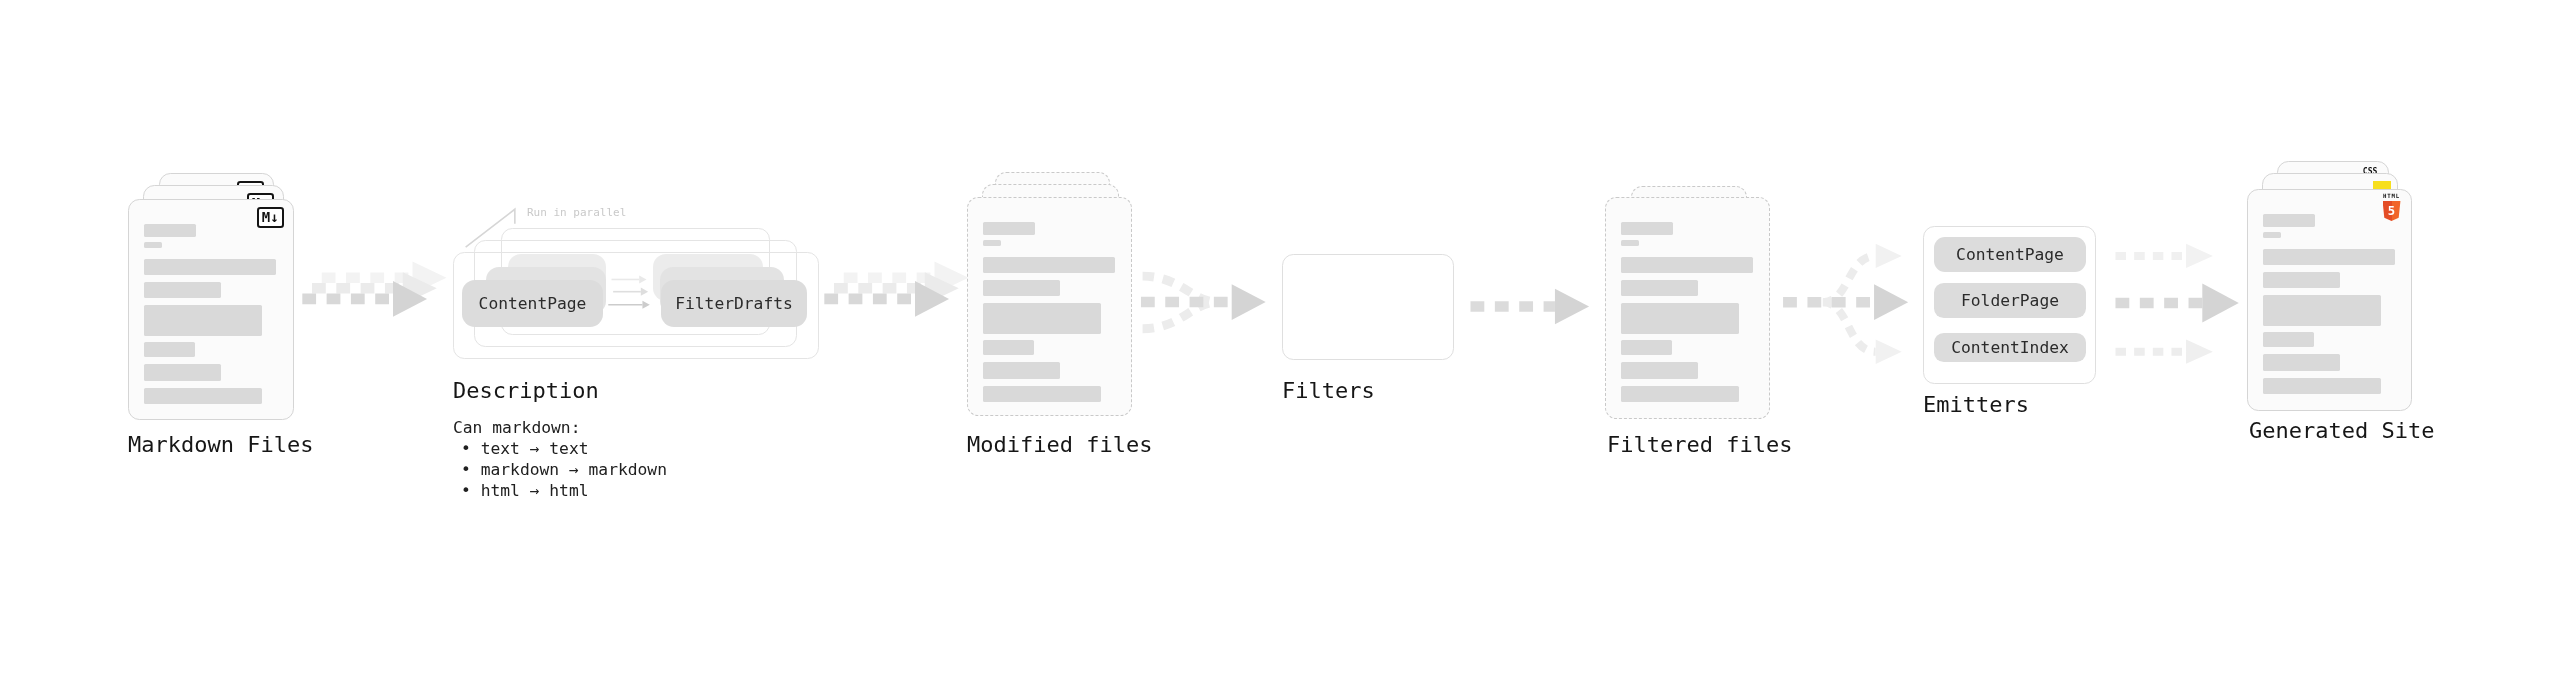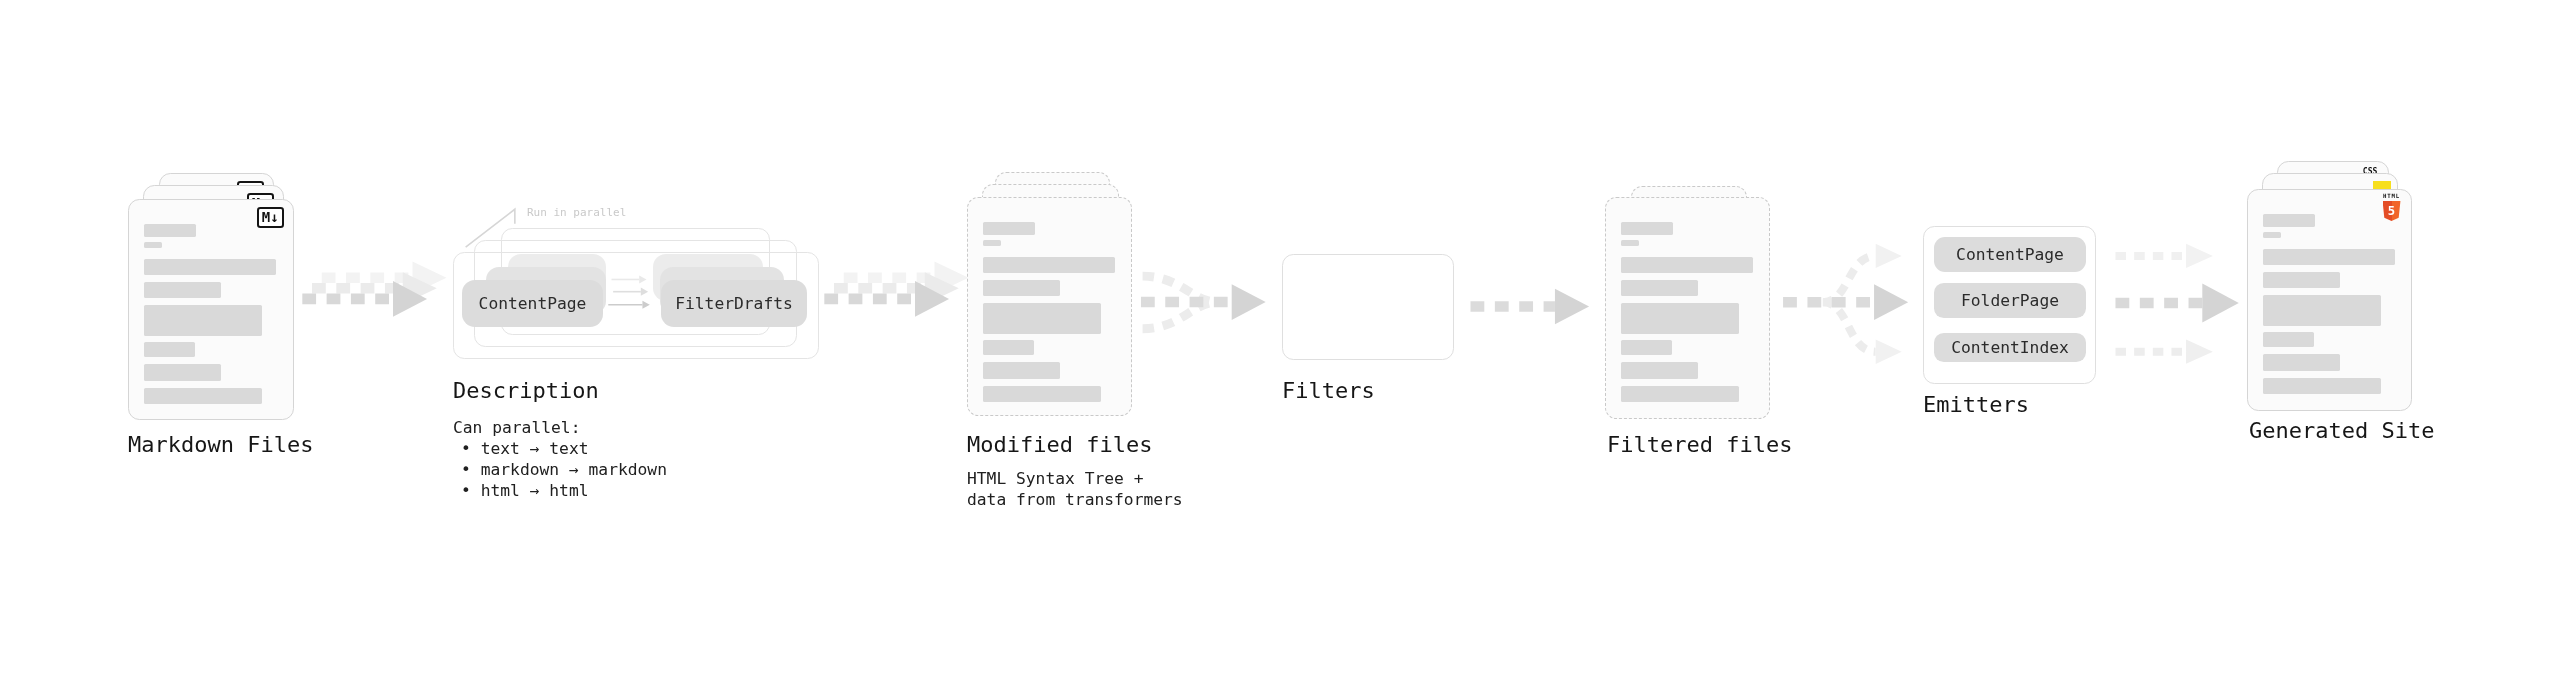--- a/index.html
+++ b/index.html
@@ -111,21 +111,21 @@
         <polygon points="44,19 53,24 44,29" fill="#dedede"></polygon>
       </g>
     <g>
         <line x1="4" y1="40" x2="46" y2="40" stroke="#cccccc" stroke-width="2"></line>
         <polygon points="46,35 55,40 46,45" fill="#cccccc"></polygon>
       </g>
   </svg>
 
   <div class="label" style="left:453px;top:378px">Description</div>
   <div class="desc" style="left:453px;top:417px">
-    <div>Can parallel:</div>
+    <div>Can markdown:</div>
     <div class="indent">• text → text</div>
     <div class="indent">• markdown → markdown</div>
     <div class="indent">• html → html</div>
   </div>
 
   <svg class="arrow" style="left:819px;top:260px" width="171" height="81" viewBox="0 0 210 100">
     <g>
         <line x1="30" y1="22" x2="142" y2="22" stroke="#f3f3f3" stroke-width="13" stroke-dasharray="17 13"></line>
         <polygon points="142,2 184,22 142,42" fill="#f3f3f3"></polygon>
       </g>
@@ -145,24 +145,20 @@
     <i class="bar b1"></i>
     <i class="bar b2"></i>
     <i class="bar b3"></i>
     <i class="bar b4"></i>
     <i class="bar b5"></i>
     <i class="bar b6"></i>
     <i class="bar b7"></i>
     <i class="bar b8"></i>
   </div>
   <div class="label" style="left:967px;top:432px">Modified files</div>
-  <div class="desc" style="left:967px;top:468px">
-    <div>HTML Syntax Tree +</div>
-    <div>data from transformers</div>
-  </div>
 
   <svg class="arrow" style="left:1136px;top:264px" width="146" height="81" viewBox="0 0 180 100">
     <path d="M8,15 C55,15 70,47 100,47" fill="none" stroke="#ececec" stroke-width="11" stroke-dasharray="14 11"></path>
     <path d="M8,80 C55,80 70,47 100,47" fill="none" stroke="#ececec" stroke-width="11" stroke-dasharray="14 11"></path>
     <line x1="6" y1="47" x2="118" y2="47" stroke="#dbdbdb" stroke-width="13" stroke-dasharray="17 13"></line>
     <polygon points="118,25 160,47 118,69" fill="#d4d4d4"></polygon>
   </svg>
 
   <div class="fcontainer" style="left:1282px;top:254px;width:172px;height:106px"></div>
   <div class="label" style="left:1282px;top:378px">Filters</div>

